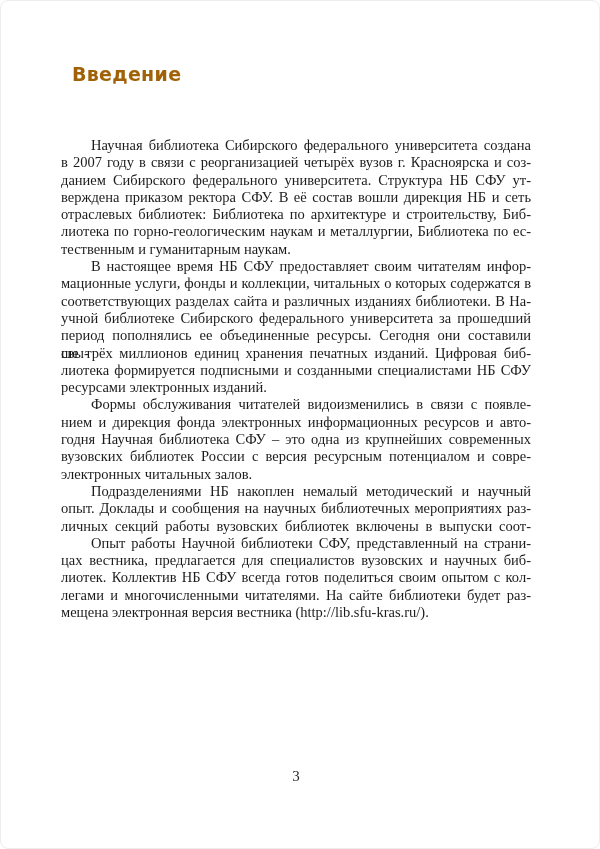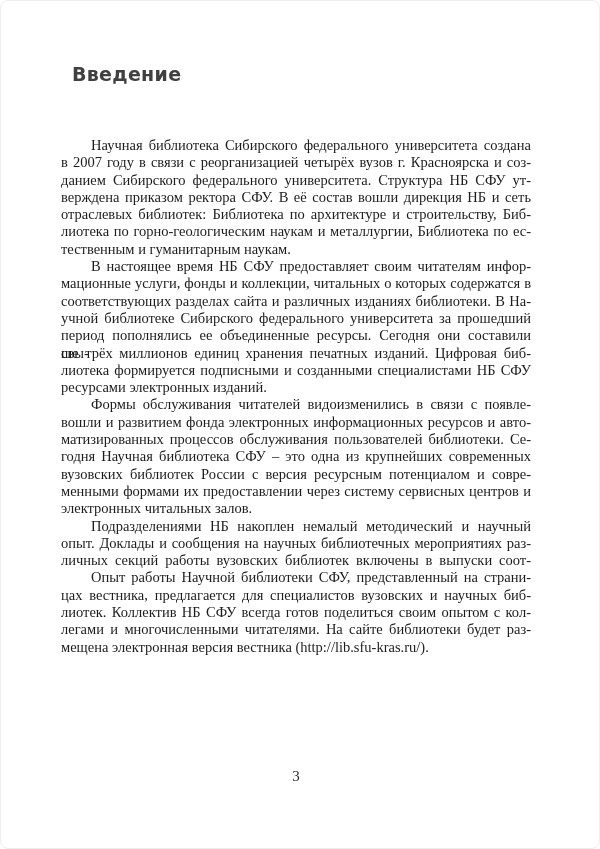--- a/index.html
+++ b/index.html
@@ -21,21 +21,21 @@
   }
   .heading {
     position: absolute;
     left: 71px;
     top: 62px;
     margin: 0;
     font-family: "DejaVu Sans", sans-serif;
     font-weight: 700;
     font-size: 19px;
     letter-spacing: 0.3px;
-    color: #404040;
+    color: #a16207;
   }
   .text-block {
     position: absolute;
     left: 60px;
     top: 136px;
     width: 470px;
     font-size: 14.5px;
     line-height: 17.3px;
     color: #1c1c1c;
   }
@@ -87,25 +87,23 @@
         <div class="line">мационные услуги, фонды и коллекции, читальных о которых содержатся в</div>
         <div class="line">соответствующих разделах сайта и различных изданиях библиотеки. В На-</div>
         <div class="line">учной библиотеке Сибирского федерального университета за прошедший</div>
         <div class="line">период пополнялись ее объединенные ресурсы. Сегодня они составили свы-</div>
         <div class="line">ше трёх миллионов единиц хранения печатных изданий. Цифровая биб-</div>
         <div class="line">лиотека формируется подписными и созданными специалистами НБ СФУ</div>
         <div class="line last">ресурсами электронных изданий.</div>
       </div>
       <div class="paragraph">
         <div class="line first">Формы обслуживания читателей видоизменились в связи с появле-</div>
-        <div class="line">вошли и развитием фонда электронных информационных ресурсов и авто-</div>
-        <div class="line">матизированных процессов обслуживания пользователей библиотеки. Се-</div>
+        <div class="line">нием и дирекция фонда электронных информационных ресурсов и авто-</div>
         <div class="line">годня Научная библиотека СФУ – это одна из крупнейших современных</div>
         <div class="line">вузовских библиотек России с версия ресурсным потенциалом и совре-</div>
-        <div class="line">менными формами их предоставлении через систему сервисных центров и</div>
         <div class="line last">электронных читальных залов.</div>
       </div>
       <div class="paragraph">
         <div class="line first">Подразделениями НБ накоплен немалый методический и научный</div>
         <div class="line">опыт. Доклады и сообщения на научных библиотечных мероприятиях раз-</div>
         <div class="line">личных секций работы вузовских библиотек включены в выпуски соот-</div>
       </div>
       <div class="paragraph">
         <div class="line first">Опыт работы Научной библиотеки СФУ, представленный на страни-</div>
         <div class="line">цах вестника, предлагается для специалистов вузовских и научных биб-</div>

